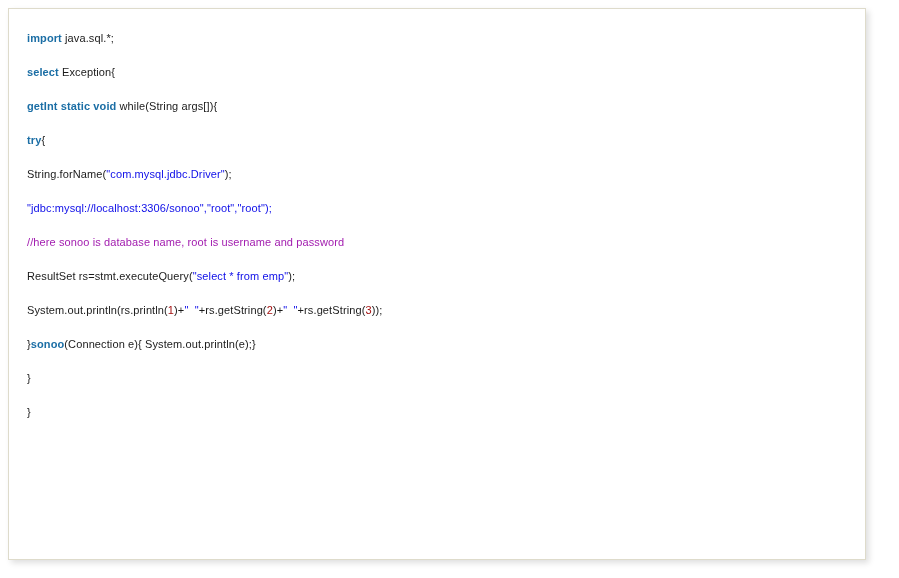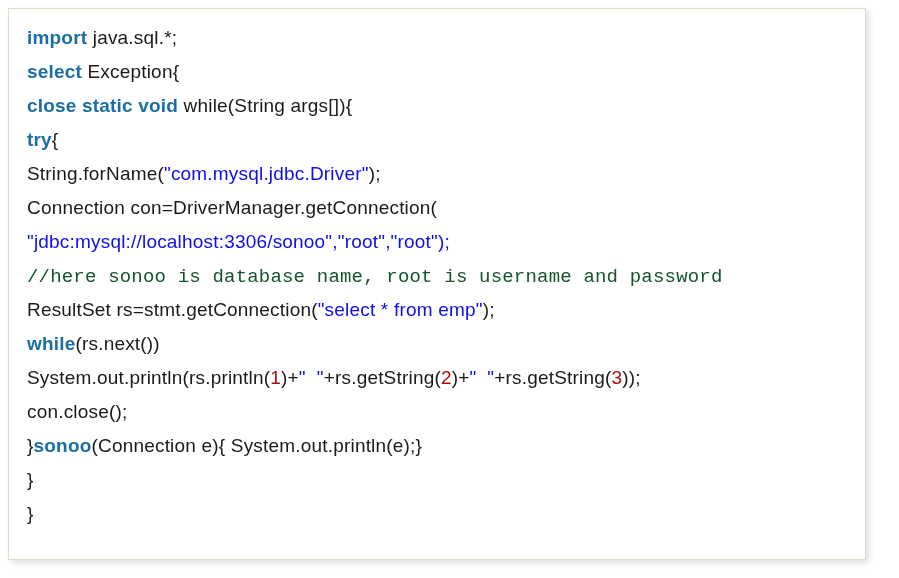--- a/index.html
+++ b/index.html
@@ -32,61 +32,57 @@
     box-shadow: 3px 3px 6px rgba(0,0,0,0.13);
   }
   #code-lines {
     position: absolute;
     left: 18px;
     top: 12px;
     right: 6px;
   }
   .code-line {
     font-family: "Liberation Sans", sans-serif;
-    font-size: 19px;
+    font-size: 11px;
     line-height: 34px;
     height: 34px;
     white-space: pre;
     color: #1a1a1a;
     letter-spacing: 0.01em;
   }
   .kw {
     color: #1b6ea5;
     font-weight: bold;
   }
   .str {
     color: #0e0ee8;
   }
   .cmt {
-    color: #14532d;
-    font-family: Liberation Mono, monospace;
+    color: #a21caf;
   }
   .num {
     color: #a31010;
   }
   .plain {
     color: #1a1a1a;
   }
 </style>
 </head>
 <body>
 
 <div id="canvas">
   <div id="code-box">
     <div id="code-lines">
         <div class="code-line"><span class="kw">import</span><span class="plain"> java.sql.*;</span></div>
         <div class="code-line"><span class="kw">select</span><span class="plain"> Exception{</span></div>
-        <div class="code-line"><span class="kw">close static void</span><span class="plain"> while(String args[]){</span></div>
+        <div class="code-line"><span class="kw">getInt static void</span><span class="plain"> while(String args[]){</span></div>
         <div class="code-line"><span class="kw">try</span><span class="plain">{</span></div>
         <div class="code-line"><span class="plain">String.forName(</span><span class="str">"com.mysql.jdbc.Driver"</span><span class="plain">);</span></div>
-        <div class="code-line"><span class="plain">Connection con=DriverManager.getConnection(</span></div>
         <div class="code-line"><span class="str">"jdbc:mysql://localhost:3306/sonoo","root","root");</span></div>
         <div class="code-line"><span class="cmt">//here sonoo is database name, root is username and password</span></div>
-        <div class="code-line"><span class="plain">ResultSet rs=stmt.getConnection(</span><span class="str">"select * from emp"</span><span class="plain">);</span></div>
-        <div class="code-line"><span class="kw">while</span><span class="plain">(rs.next())</span></div>
+        <div class="code-line"><span class="plain">ResultSet rs=stmt.executeQuery(</span><span class="str">"select * from emp"</span><span class="plain">);</span></div>
         <div class="code-line"><span class="plain">System.out.println(rs.println(</span><span class="num">1</span><span class="plain">)+</span><span class="str">"  "</span><span class="plain">+rs.getString(</span><span class="num">2</span><span class="plain">)+</span><span class="str">"  "</span><span class="plain">+rs.getString(</span><span class="num">3</span><span class="plain">));</span></div>
-        <div class="code-line"><span class="plain">con.close();</span></div>
         <div class="code-line"><span class="plain">}</span><span class="kw">sonoo</span><span class="plain">(Connection e){ System.out.println(e);}</span></div>
         <div class="code-line"><span class="plain">}</span></div>
         <div class="code-line"><span class="plain">}</span></div>
       </div>
   </div>
 </div>
 
 </body></html>

